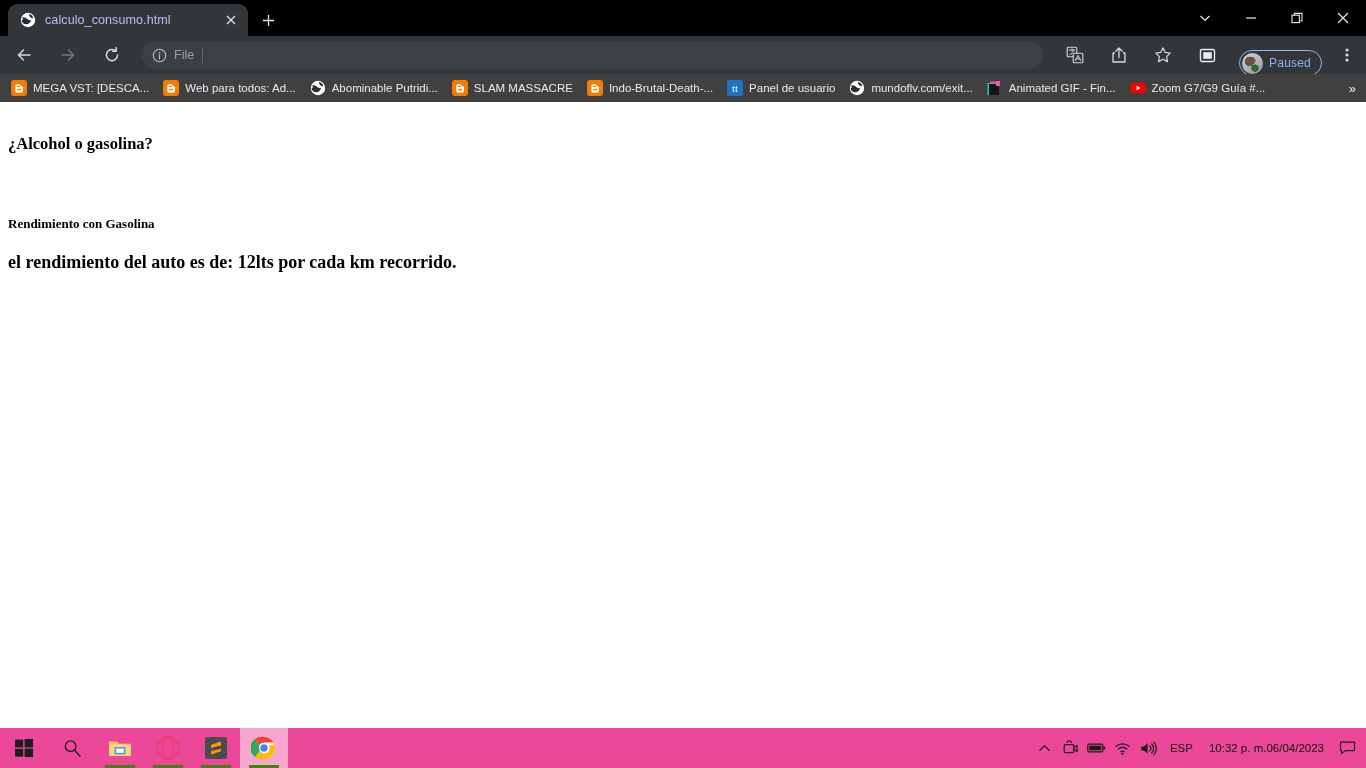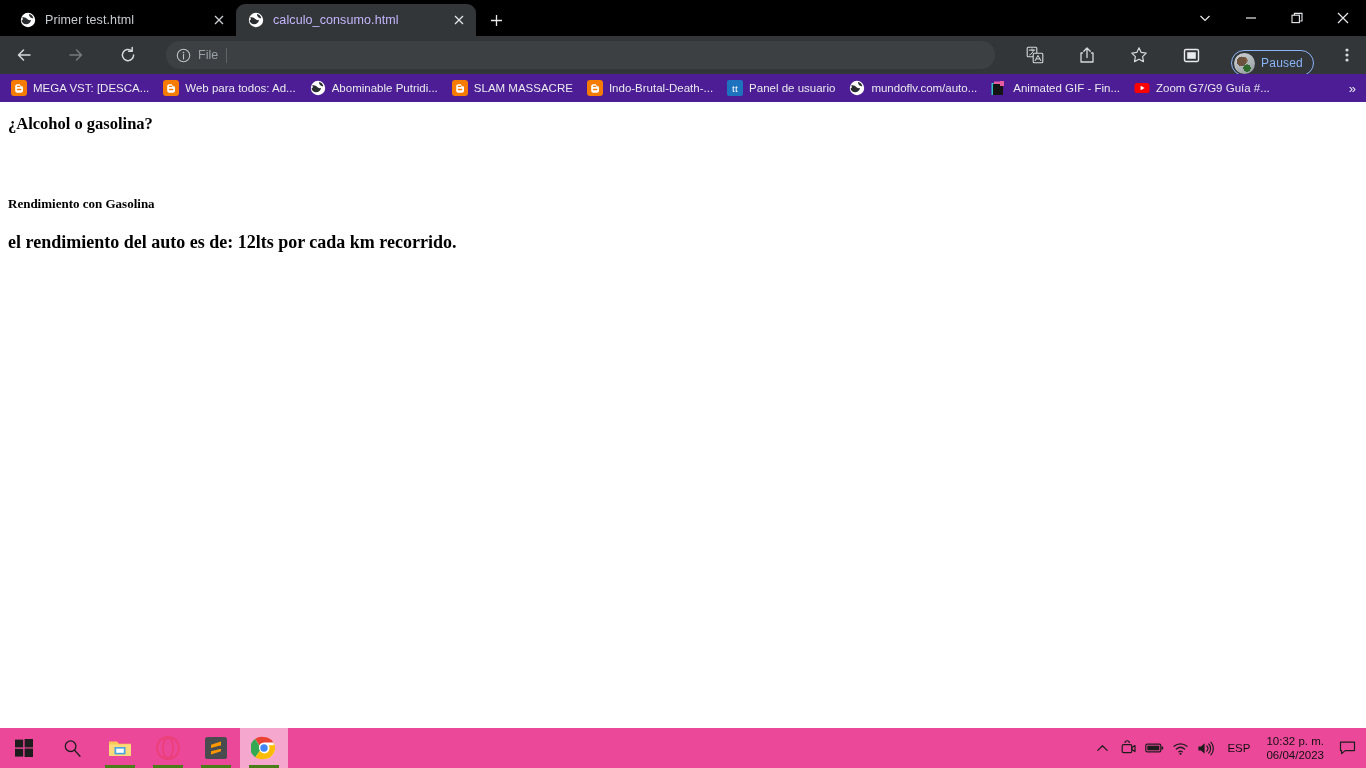--- a/index.html
+++ b/index.html
@@ -43,21 +43,21 @@
   .tabstrip-spacer { flex: 1 1 auto; }
   .wincontrols { display: flex; align-items: center; height: 36px; margin-bottom: 0; }
   .wc-btn {
     width: 46px; height: 32px; display: flex; align-items: center; justify-content: center;
     color: #e8eaed;
   }
 
   
   .toolbar {
     height: 38px; flex: 0 0 38px; background: #323639;
-    display: flex; align-items: center; padding: 0 6px; gap: 16px;
+    display: flex; align-items: center; padding: 0 6px; gap: 8px;
   }
   .tb-icon {
     width: 30px; height: 30px; border-radius: 50%; margin: 0 3px;
     display: flex; align-items: center; justify-content: center; color: #d6d9dc;
   }
   .tb-icon.disabled { color: #6e7376; }
   .omnibox {
     flex: 1 1 auto; height: 28px; background: #3c4043; border-radius: 14px;
     display: flex; align-items: center; padding: 0 10px 0 8px; margin: 0 6px 0 4px;
     gap: 0; min-width: 0;
@@ -80,40 +80,41 @@
       radial-gradient(circle at 62% 72%, #2f6b2f 0 18%, transparent 19%),
       radial-gradient(circle at 36% 40%, #6b5340 0 26%, transparent 27%),
       radial-gradient(circle at 48% 36%, #8a6a4e 0 20%, transparent 21%),
       linear-gradient(150deg, #cfd4d6 0%, #aeb5b8 55%, #8e9699 100%);
   }
   .profile-label { font-size: 12px; color: #8ab4f8; letter-spacing:.2px; }
   .kebab { width: 26px; height: 30px; display:flex; align-items:center; justify-content:center; color:#d6d9dc; }
 
   
   .bookmarks {
-    height: 28px; flex: 0 0 28px; background: #4c1d95;
+    height: 28px; flex: 0 0 28px; background: #404040;
     display: flex; align-items: center; padding: 0 4px; gap: 0; overflow: hidden;
   }
   .bm {
     height: 22px; display: flex; align-items: center; gap: 6px;
     padding: 0 7px; border-radius: 4px; color: #e8eaed; font-size: 11.5px;
     white-space: nowrap; flex: 0 0 auto;
   }
   .bm-label { max-width: 118px; overflow: hidden; text-overflow: ellipsis; white-space: nowrap; }
   .bm-ico { width: 16px; height: 16px; flex: 0 0 16px; display:block;text-align:right; }
   .bm-overflow { color: #e8eaed; font-size: 13px; padding: 0 6px; margin-left: auto; flex:0 0 auto;}
 
   
   .viewport {
     flex: 1 1 auto; background: #ffffff; overflow: hidden; position: relative;
   }
   .page {
     padding: 8px;
     font-family: "Liberation Serif", "DejaVu Serif", serif;
     color: #000;
+    margin-top: 20px;
   }
   .page h3 { font-size: 16.5px; font-weight: bold; margin: 5px 0 0 0; line-height: 1.15; }
   .page .spacer-h3 { height: 62px; }
   .blk { margin-bottom: 24px; }
   .blk-title { font-size: 13px; font-weight: bold; margin: 0 0 20px 0; }
   .blk-text { font-size: 18px; font-weight: bold; margin: 0; }
 
   
   .taskbar {
     height: 40px; flex: 0 0 40px; background: #ec4899;
@@ -131,48 +132,33 @@
   .tb-item.active { background: rgba(255,255,255,.52); }
   .tb-item.active::after { background: #4a7d18; }
   .tb-spacer { flex: 1 1 auto; }
   .tray { display: flex; align-items: center; height: 40px; padding-right: 4px; gap: 0; }
   .tray-ico {
     width: 26px; height: 40px; display: flex; align-items: center; justify-content: center;
     color: #1d1d1d;
   }
   .tray-lang { font-size: 11.5px; color: #111; padding: 0 8px; }
   .tray-clock {
-    display: flex; flex-direction: column; align-items: center; justify-content: center;
+    display: flex; flex-direction: row; align-items: center; justify-content: center;
     font-size: 11.5px; color: #111; line-height: 1.25; padding: 0 8px; height: 40px;
   }
   .tray-notif { width: 30px; height: 40px; display:flex; align-items:center; justify-content:center; color:#1d1d1d;}
   .tb-search { width: 48px; height: 40px; display:flex; align-items:center; justify-content:center; }
 </style>
 </head>
 <body>
 
 <div class="screen">
 
   <div class="tabstrip">
 
-    <div class="tab inactive">
-      <span class="tab-favicon">
-        <svg width="16" height="16" viewBox="0 0 16 16">
-          <circle cx="8" cy="8" r="7.2" fill="#ffffff"></circle>
-          <path d="M3 5.2c1.8-.3 3.2.6 4 1.6.9 1.1 2.4 1.6 4 1.2-.3 2.4-2.3 4.2-4.8 4.2-2.3 0-4.2-1.6-4.7-3.7.6-.3 1.1-.9 1.5-1.6-.2-.5-.5-1.1-.9-1.7z" fill="#2a2d2f"></path>
-          <path d="M9.1 2.1c2 .4 3.6 1.9 4.2 3.8-1.1.5-2.3.2-3-.6-.8-.9-1.5-2.2-1.2-3.2z" fill="#2a2d2f"></path>
-        </svg>
-      </span>
-      <span class="tab-title">Primer test.html</span>
-      <span class="tab-close">
-        <svg width="10" height="10" viewBox="0 0 10 10">
-            <path d="M1 1 L9 9 M9 1 L1 9" stroke="#cfd2d4" stroke-width="1.3" fill="none"></path>
-          </svg>
-      </span>
-    </div>
 
     <div class="tab active">
       <span class="tab-favicon">
         <svg width="16" height="16" viewBox="0 0 16 16">
           <circle cx="8" cy="8" r="7.2" fill="#ffffff"></circle>
           <path d="M3 5.2c1.8-.3 3.2.6 4 1.6.9 1.1 2.4 1.6 4 1.2-.3 2.4-2.3 4.2-4.8 4.2-2.3 0-4.2-1.6-4.7-3.7.6-.3 1.1-.9 1.5-1.6-.2-.5-.5-1.1-.9-1.7z" fill="#2a2d2f"></path>
           <path d="M9.1 2.1c2 .4 3.6 1.9 4.2 3.8-1.1.5-2.3.2-3-.6-.8-.9-1.5-2.2-1.2-3.2z" fill="#2a2d2f"></path>
         </svg>
       </span>
       <span class="tab-title">calculo_consumo.html</span>
@@ -355,21 +341,21 @@
     </div>
 
     <div class="bm">
       <span class="bm-ico">
         <svg width="16" height="16" viewBox="0 0 16 16">
           <circle cx="8" cy="8" r="7.2" fill="#ffffff"></circle>
           <path d="M3 5.2c1.8-.3 3.2.6 4 1.6.9 1.1 2.4 1.6 4 1.2-.3 2.4-2.3 4.2-4.8 4.2-2.3 0-4.2-1.6-4.7-3.7.6-.3 1.1-.9 1.5-1.6-.2-.5-.5-1.1-.9-1.7z" fill="#2a2d2f"></path>
           <path d="M9.1 2.1c2 .4 3.6 1.9 4.2 3.8-1.1.5-2.3.2-3-.6-.8-.9-1.5-2.2-1.2-3.2z" fill="#2a2d2f"></path>
         </svg>
       </span>
-      <span class="bm-label">mundoflv.com/auto...</span>
+      <span class="bm-label">mundoflv.com/exit...</span>
     </div>
 
     <div class="bm">
       <span class="bm-ico">
         <svg width="16" height="16" viewBox="0 0 16 16">
           <rect x="0.5" y="3" width="11" height="12" fill="#2ec4c4"></rect>
           <rect x="3" y="1.5" width="9" height="12" fill="#e85ba0"></rect>
           <rect x="2" y="4" width="10" height="11" fill="#141414"></rect>
           <rect x="9" y="1" width="4" height="5" fill="#e85ba0"></rect>
         </svg>

